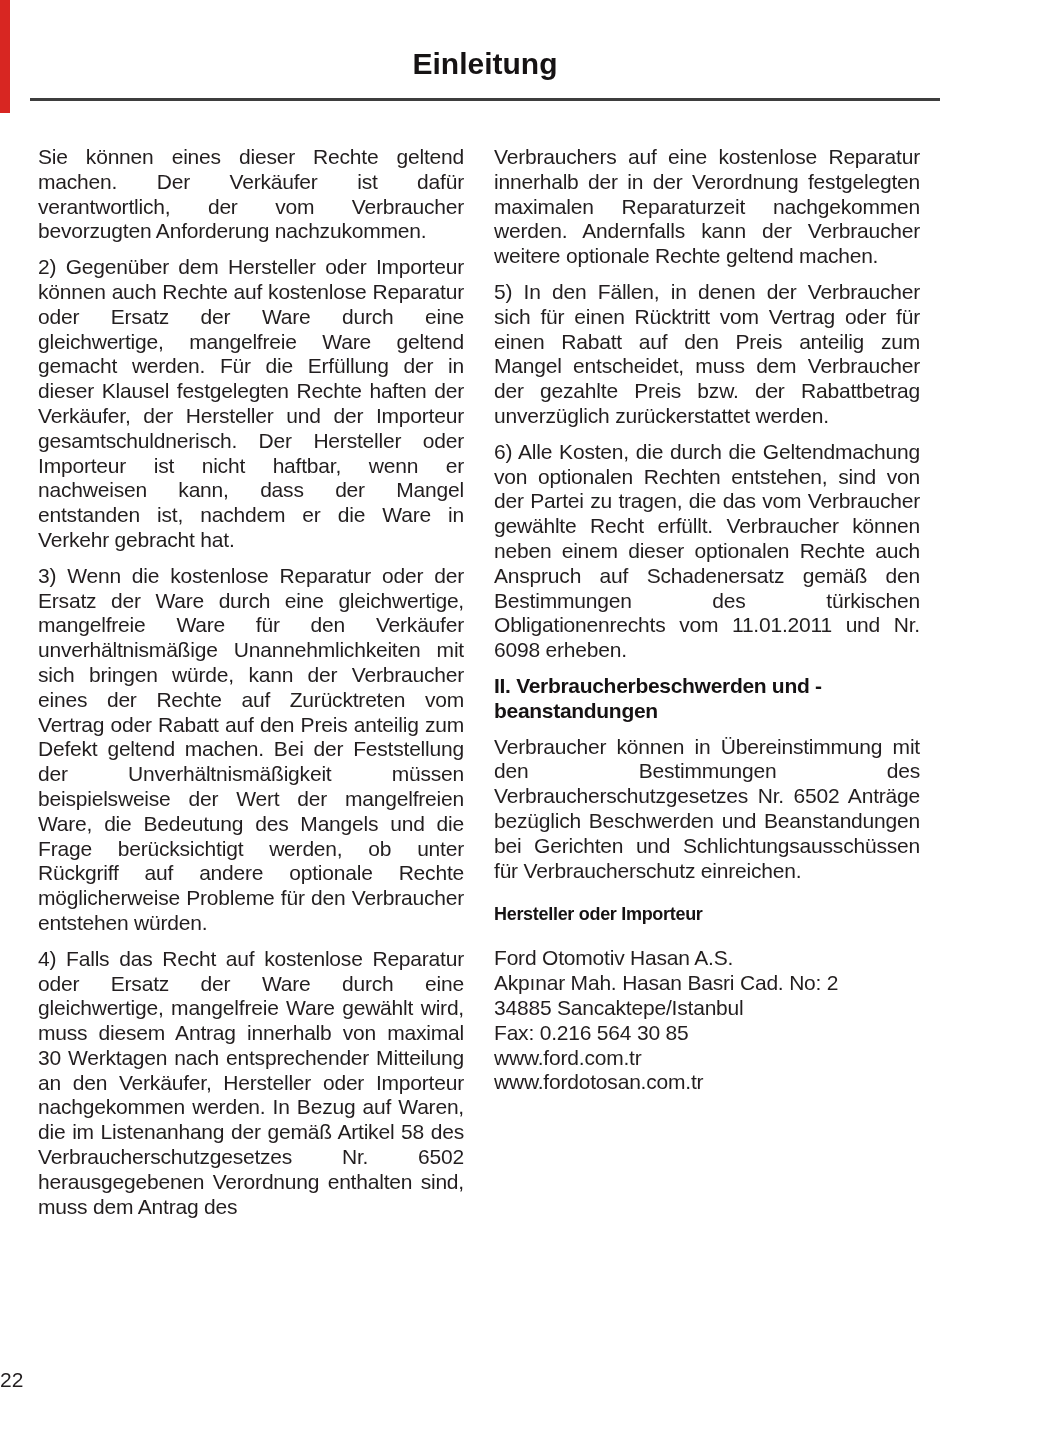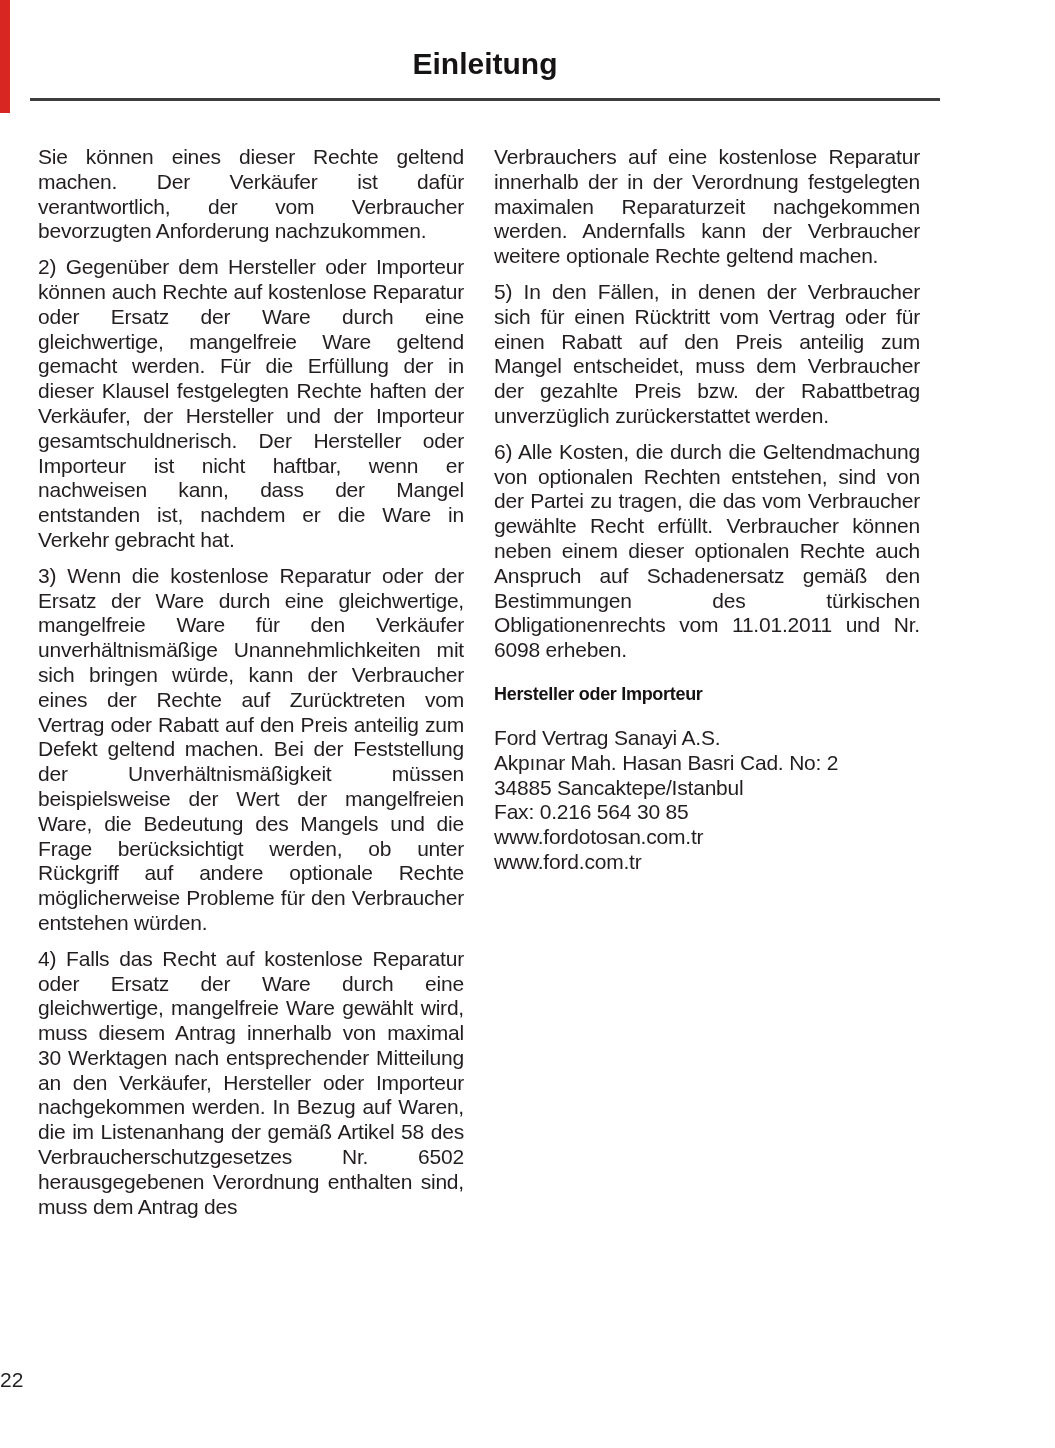--- a/index.html
+++ b/index.html
@@ -95,31 +95,33 @@
       <p>2) Gegenüber dem Hersteller oder Importeur können auch Rechte auf kostenlose Reparatur oder Ersatz der Ware durch eine gleichwertige, mangelfreie Ware geltend gemacht werden. Für die Erfüllung der in dieser Klausel festgelegten Rechte haften der Verkäufer, der Hersteller und der Importeur gesamtschuldnerisch. Der Hersteller oder Importeur ist nicht haftbar, wenn er nachweisen kann, dass der Mangel entstanden ist, nachdem er die Ware in Verkehr gebracht hat.</p>
       <p>3) Wenn die kostenlose Reparatur oder der Ersatz der Ware durch eine gleichwertige, mangelfreie Ware für den Verkäufer unverhältnismäßige Unannehmlichkeiten mit sich bringen würde, kann der Verbraucher eines der Rechte auf Zurücktreten vom Vertrag oder Rabatt auf den Preis anteilig zum Defekt geltend machen. Bei der Feststellung der Unverhältnismäßigkeit müssen beispielsweise der Wert der mangelfreien Ware, die Bedeutung des Mangels und die Frage berücksichtigt werden, ob unter Rückgriff auf andere optionale Rechte möglicherweise Probleme für den Verbraucher entstehen würden.</p>
       <p>4) Falls das Recht auf kostenlose Reparatur oder Ersatz der Ware durch eine gleichwertige, mangelfreie Ware gewählt wird, muss diesem Antrag innerhalb von maximal 30 Werktagen nach entsprechender Mitteilung an den Verkäufer, Hersteller oder Importeur nachgekommen werden. In Bezug auf Waren, die im Listenanhang der gemäß Artikel 58 des Verbraucherschutzgesetzes Nr. 6502 herausgegebenen Verordnung enthalten sind, muss dem Antrag des</p>
     </div>
 
     <div class="col">
       <p>Verbrauchers auf eine kostenlose Reparatur innerhalb der in der Verordnung festgelegten maximalen Reparaturzeit nachgekommen werden. Andernfalls kann der Verbraucher weitere optionale Rechte geltend machen.</p>
       <p>5) In den Fällen, in denen der Verbraucher sich für einen Rücktritt vom Vertrag oder für einen Rabatt auf den Preis anteilig zum Mangel entscheidet, muss dem Verbraucher der gezahlte Preis bzw. der Rabattbetrag unverzüglich zurückerstattet werden.</p>
       <p>6) Alle Kosten, die durch die Geltendmachung von optionalen Rechten entstehen, sind von der Partei zu tragen, die das vom Verbraucher gewählte Recht erfüllt. Verbraucher können neben einem dieser optionalen Rechte auch Anspruch auf Schadenersatz gemäß den Bestimmungen des türkischen Obligationenrechts vom 11.01.2011 und Nr. 6098 erheben.</p>
 
+      <p class="subheading">II. Verbraucherbeschwerden und -beanstandungen</p>
 
+      <p>Verbraucher können in Übereinstimmung mit den Bestimmungen des Verbraucherschutzgesetzes Nr. 6502 Anträge bezüglich Beschwerden und Beanstandungen bei Gerichten und Schlichtungsausschüssen für Verbraucherschutz einreichen.</p>
 
       <h2 class="section-heading">Hersteller oder Importeur</h2>
 
       <div class="address">
-        <div>Ford Vertrag Sanayi A.S.</div>
+        <div>Ford Otomotiv Hasan A.S.</div>
         <div>Akpınar Mah. Hasan Basri Cad. No: 2</div>
         <div>34885 Sancaktepe/Istanbul</div>
         <div>Fax: 0.216 564 30 85</div>
+        <div>www.ford.com.tr</div>
         <div>www.fordotosan.com.tr</div>
-        <div>www.ford.com.tr</div>
       </div>
     </div>
 
   </div>
 
   <div class="page-number">22</div>
 
 </div>
 
 </body></html>

